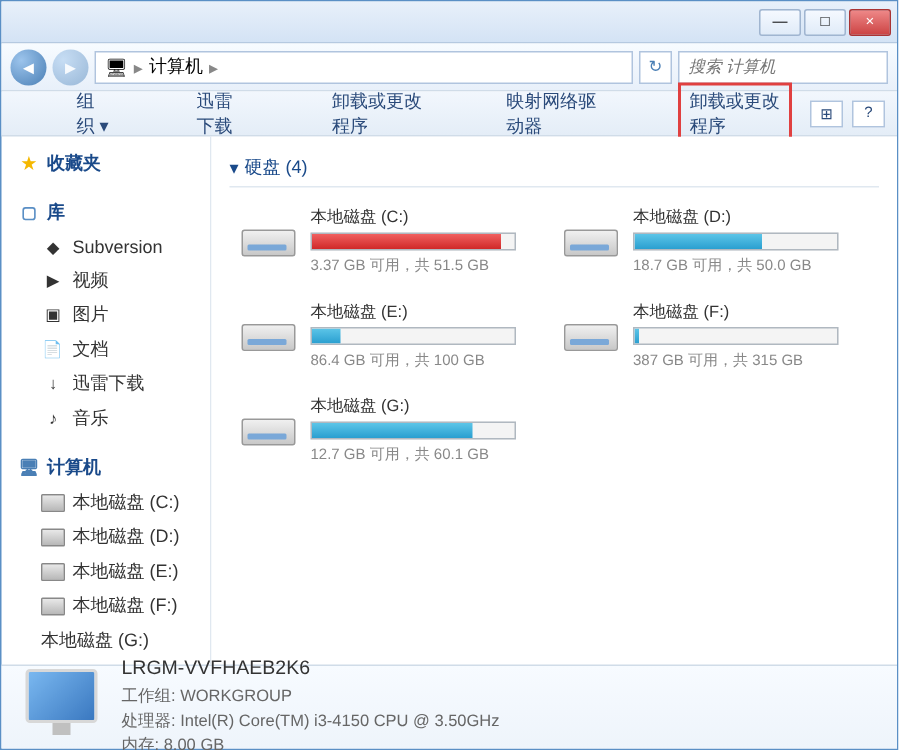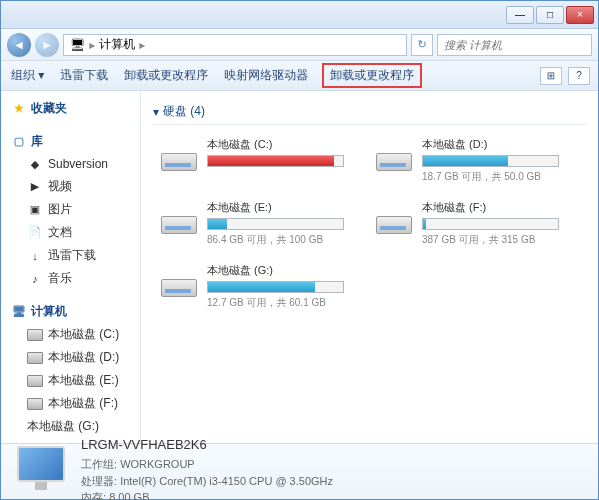--- a/index.html
+++ b/index.html
@@ -12,25 +12,25 @@
 .win-btn { width: 28px; height: 18px; margin-left: 2px; border: 1px solid #a0b5d0; background: linear-gradient(to bottom, #f5f9ff, #e0ebf8); border-radius: 2px; font-size: 10px; display: flex; align-items: center; justify-content: center; cursor: pointer; }
 .win-btn.close { background: linear-gradient(to bottom, #e88, #c44); color: #fff; border-color: #a33; }
 
 
 .navbar { height: 32px; background: linear-gradient(to bottom, #f7fbff, #e8f0fa); display: flex; align-items: center; padding: 0 6px; gap: 4px; border-bottom: 1px solid #d0dce8; }
 .nav-arrow { width: 24px; height: 24px; border-radius: 50%; background: radial-gradient(circle at 30% 30%, #9cc4ec, #4a7fb5); display: flex; align-items: center; justify-content: center; color: #fff; font-size: 12px; cursor: pointer; }
 .nav-arrow.fwd { opacity: 0.5; }
 .addr { flex: 1; height: 22px; border: 1px solid #b0c4de; background: #fff; display: flex; align-items: center; padding: 0 6px; font-size: 12px; gap: 4px; }
 .addr .sep { color: #888; }
 .refresh { width: 22px; height: 22px; border: 1px solid #b0c4de; background: #fff; display: flex; align-items: center; justify-content: center; font-size: 11px; color: #4a7fb5; cursor: pointer; }
-.search { width: 155px; height: 22px; border: 1px solid #b0c4de; background: #fff; padding: 0 6px; font-size: 11px; color: #999; font-style: italic; }
+.search { width: 140px; height: 22px; border: 1px solid #b0c4de; background: #fff; padding: 0 6px; font-size: 11px; color: #999; font-style: italic; }
 
 
 .toolbar { height: 30px; background: linear-gradient(to bottom, #f2f7fd, #e4edf7); display: flex; align-items: center; padding: 0 8px; gap: 12px; font-size: 12px; color: #2a4a7a; border-bottom: 1px solid #d0dce8; }
-.tool-item { cursor: pointer; padding: 4px 2px; }
+.tool-item { cursor: pointer; padding: 4px 2px; margin-left: 40px; }
 .tool-item.highlighted { border: 2px solid #e04040; padding: 2px 6px; }
 .tool-right { margin-left: auto; display: flex; gap: 6px; }
 .tool-icon { width: 22px; height: 18px; border: 1px solid #b0c4de; background: #fff; font-size: 10px; display: flex; align-items: center; justify-content: center; cursor: pointer; }
 
 
 .body { flex: 1; display: flex; overflow: hidden; }
 
 
 .sidebar { width: 140px; background: #fff; border-right: 1px solid #e0e8f0; padding: 6px 0; overflow-y: auto; font-size: 12px; }
 .sb-section { margin-bottom: 10px; }
@@ -179,20 +179,21 @@
         <span>硬盘 (4)</span>
       </div>
       <div class="drives" id="drives-container">
           <div class="drive">
             <div class="drive-icon"></div>
             <div class="drive-info">
               <div class="drive-name">本地磁盘 (C:)</div>
               <div class="drive-bar">
                 <div class="drive-fill red" style="width:93%"></div>
               </div>
+              <div class="drive-text">3.37 GB 可用，共 51.5 GB</div>
             </div>
           </div>
           <div class="drive">
             <div class="drive-icon"></div>
             <div class="drive-info">
               <div class="drive-name">本地磁盘 (D:)</div>
               <div class="drive-bar">
                 <div class="drive-fill" style="width:63%"></div>
               </div>
               <div class="drive-text">18.7 GB 可用，共 50.0 GB</div>

